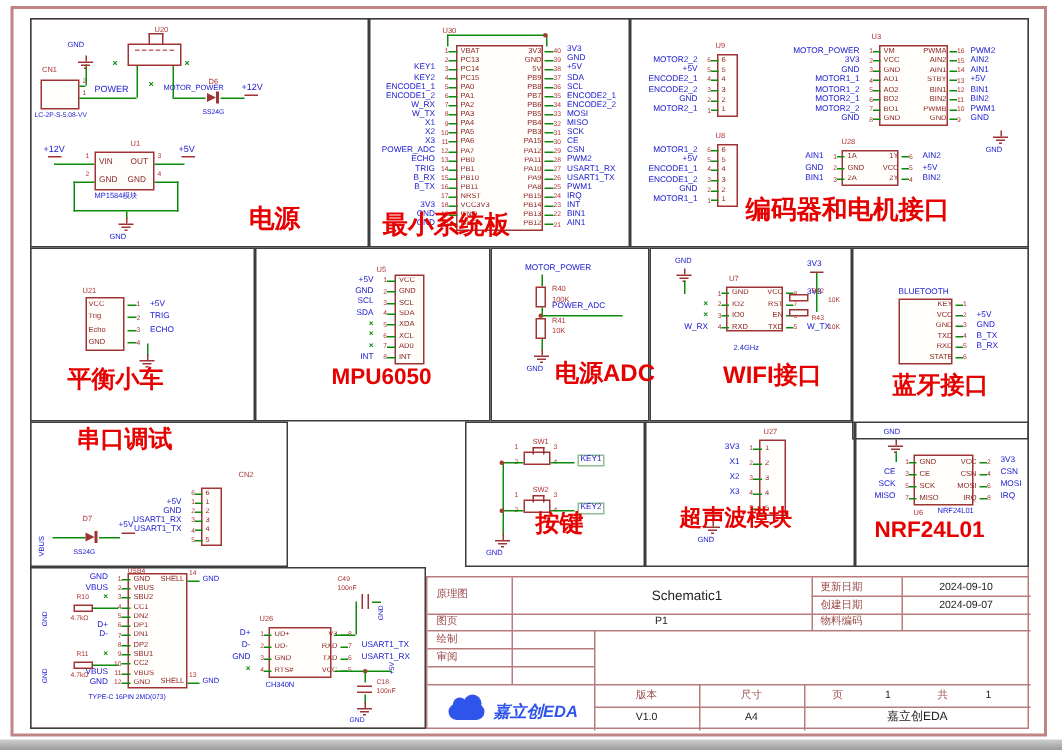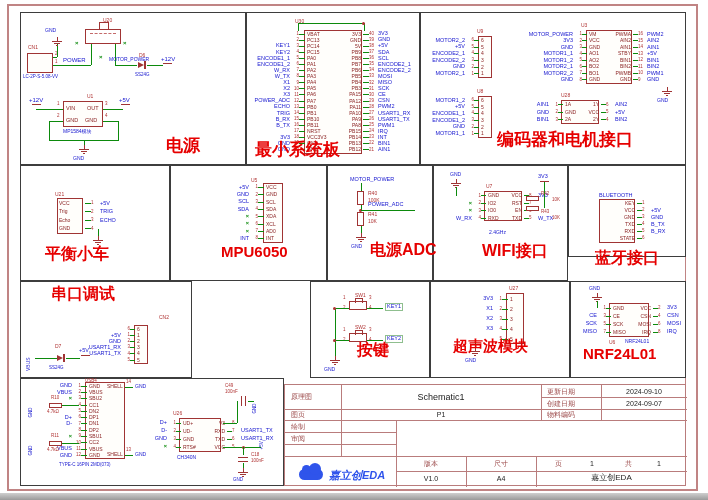--- a/index.html
+++ b/index.html
@@ -808,21 +808,21 @@
     <div class="wv" style="left:33px;top:60px;height:8px"></div>
     <div class="gnds" style="left:27px;top:67px">
         <i></i>
         <i></i>
         <i></i>
       </div>
     <span class="t b fs5" style="left:23px;top:78px">GND</span>
     <span class="stitle" style="left:42px;top:76px;font-size:16px">电源ADC</span>
   </div>
 
-  <div class="sec" style="left:568px;top:165px;width:118px;height:92px">
+  <div class="sec" style="left:568px;top:165px;width:118px;height:128px">
     <span class="t b fs55" style="left:30px;top:27px">BLUETOOTH</span>
     <div class="ic" style="left:30px;top:34px;--rh:7px;--hw:36px;--ww:5px;--rnw:28px">
       <div class="body" style="left:0;top:-1px;width:36px;height:44px"></div>
       <div class="rows">
 
       <div class="row">
           <span class="rname">KEY</span>
           <span class="wire"></span>
           <span class="rpin">1</span>
           <span class="rnet"></span>
@@ -1238,21 +1238,21 @@
     <div class="tl" style="left:0;top:71px;width:402px;height:1px"></div>
     <div class="tl" style="left:111px;top:86px;width:291px;height:1px"></div>
     <div class="tl" style="left:256px;top:12px;width:146px;height:1px"></div>
     <div class="tl" style="left:56px;top:0;width:1px;height:71px"></div>
     <div class="tl" style="left:111px;top:35px;width:1px;height:67px"></div>
     <div class="tl" style="left:181px;top:71px;width:1px;height:31px"></div>
     <div class="tl" style="left:251px;top:71px;width:1px;height:31px"></div>
     <div class="tl" style="left:256px;top:0;width:1px;height:35px"></div>
     <div class="tl" style="left:316px;top:0;width:1px;height:35px"></div>
     <span class="t lab" style="left:6px;top:8px">原理图</span>
-    <span class="t val fs9 ctr" style="left:56px;top:8px;width:200px">Schematic1</span>
+    <span class="t val fs9 ctr" style="left:73px;top:8px;width:200px">Schematic1</span>
     <span class="t lab" style="left:262px;top:3px">更新日期</span>
     <span class="t val fs7 ctr" style="left:316px;top:3px;width:86px">2024-09-10</span>
     <span class="t lab" style="left:262px;top:15px">创建日期</span>
     <span class="t val fs7 ctr" style="left:316px;top:15px;width:86px">2024-09-07</span>
     <span class="t lab" style="left:6px;top:26px">图页</span>
     <span class="t val fs7 ctr" style="left:56px;top:26px;width:200px">P1</span>
     <span class="t lab" style="left:262px;top:26px">物料编码</span>
     <span class="t lab" style="left:6px;top:38px">绘制</span>
     <span class="t lab" style="left:6px;top:50px">审阅</span>
     <span class="t lab ctr" style="left:111px;top:75px;width:70px">版本</span>

